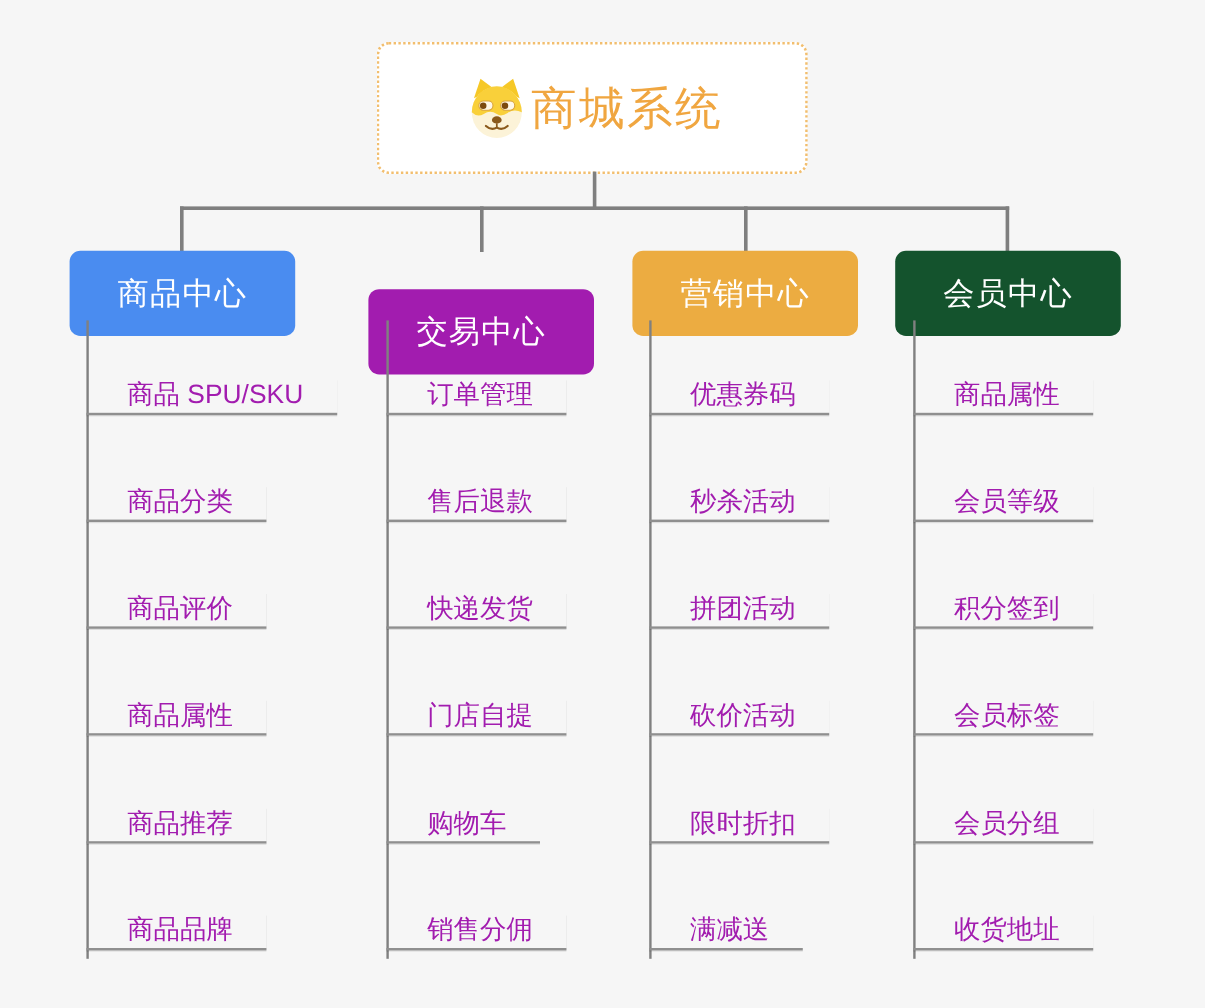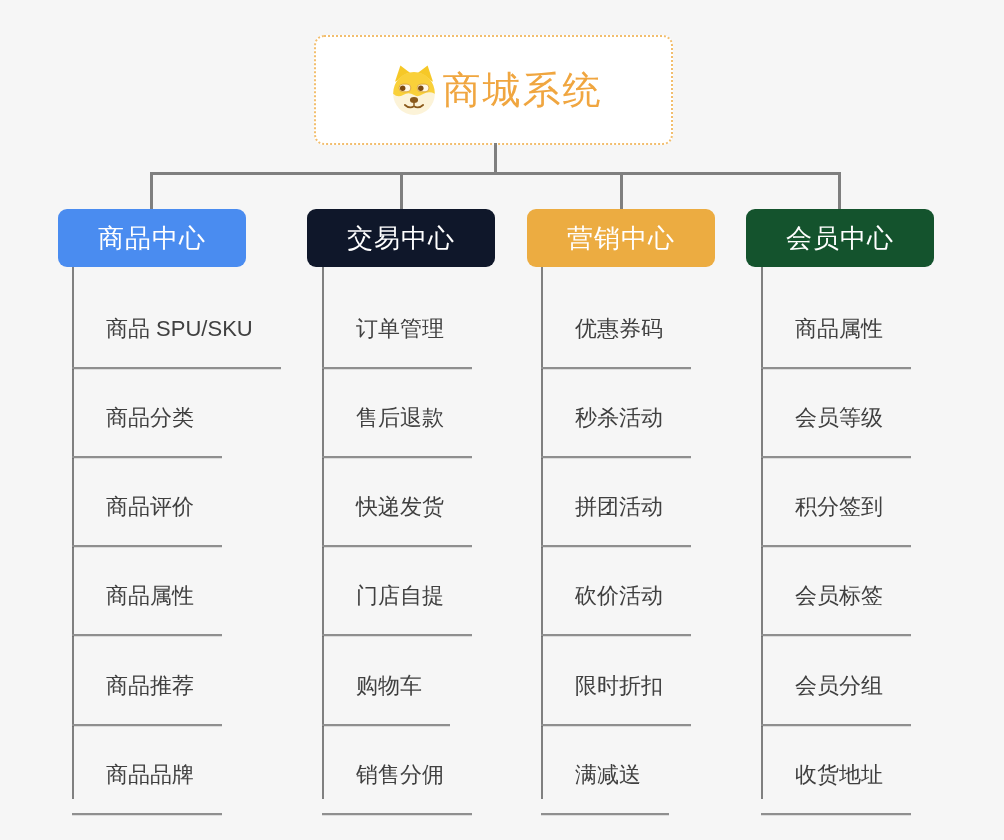--- a/index.html
+++ b/index.html
@@ -20,39 +20,39 @@
   .line{position:absolute;background:#7f7f7f;}
   .stub-v{left:494px;top:143px;width:3px;height:31px;}
   .spine-h{left:150px;top:172px;width:691px;height:3px;}
   .drop{top:172px;width:3px;height:38px;}
   .drop-1{left:150px;}
   .drop-2{left:400px;}
   .drop-3{left:620px;}
   .drop-4{left:838px;}
   
   .branch-header{
-    position:absolute;top:209px;width:188px;height:58px;border-radius:9px;
+    position:absolute;top:209px;width:188px;height:71px;border-radius:9px;
     color:#ffffff;font-size:26px;display:flex;align-items:center;justify-content:center;
     letter-spacing:1px;cursor:default;
   }
   .h-1{left:58px;}
   .h-2{left:307px;}
   .h-3{left:527px;}
   .h-4{left:746px;}
   
   .trunk{position:absolute;top:267px;width:2px;height:532px;background:#808080;}
   .t-1{left:72px;}
   .t-2{left:322px;}
   .t-3{left:541px;}
   .t-4{left:761px;}
   
   .leaf{
     position:absolute;white-space:nowrap;
-    font-size:22px;line-height:26px;color:#404040;
-    padding:0 28px 25px 34px;
+    font-size:22px;line-height:26px;color:#a21caf;
+    padding:0 28px 2px 34px;
     border-bottom:2px solid #8f8f8f;
     box-shadow:0 1px 0 rgba(0,0,0,0.10);
     cursor:default;
   }
   .c-1{left:72px;}
   .c-2{left:322px;}
   .c-3{left:541px;}
   .c-4{left:761px;}
   .r-1{top:316px;}
   .r-2{top:405px;}
@@ -94,21 +94,21 @@
 
   <div class="branch-header h-1" style="background-color: rgb(74, 140, 240);">商品中心</div>
   <div class="trunk t-1"></div>
   <div class="leaf c-1 r-1">商品 SPU/SKU</div>
   <div class="leaf c-1 r-3">商品评价</div>
   <div class="leaf c-1 r-2">商品分类</div>
   <div class="leaf c-1 r-4">商品属性</div>
   <div class="leaf c-1 r-5">商品推荐</div>
   <div class="leaf c-1 r-6">商品品牌</div>
 
-  <div class="branch-header h-2" style="background-color: #0f172a;">交易中心</div>
+  <div class="branch-header h-2" style="background-color: #a21caf; margin-top: 32px;">交易中心</div>
   <div class="trunk t-2"></div>
   <div class="leaf c-2 r-1">订单管理</div>
   <div class="leaf c-2 r-2">售后退款</div>
   <div class="leaf c-2 r-3">快递发货</div>
   <div class="leaf c-2 r-4">门店自提</div>
   <div class="leaf c-2 r-5">购物车</div>
   <div class="leaf c-2 r-6">销售分佣</div>
 
   <div class="branch-header h-3" style="background-color: rgb(236, 172, 65);">营销中心</div>
   <div class="trunk t-3"></div>

